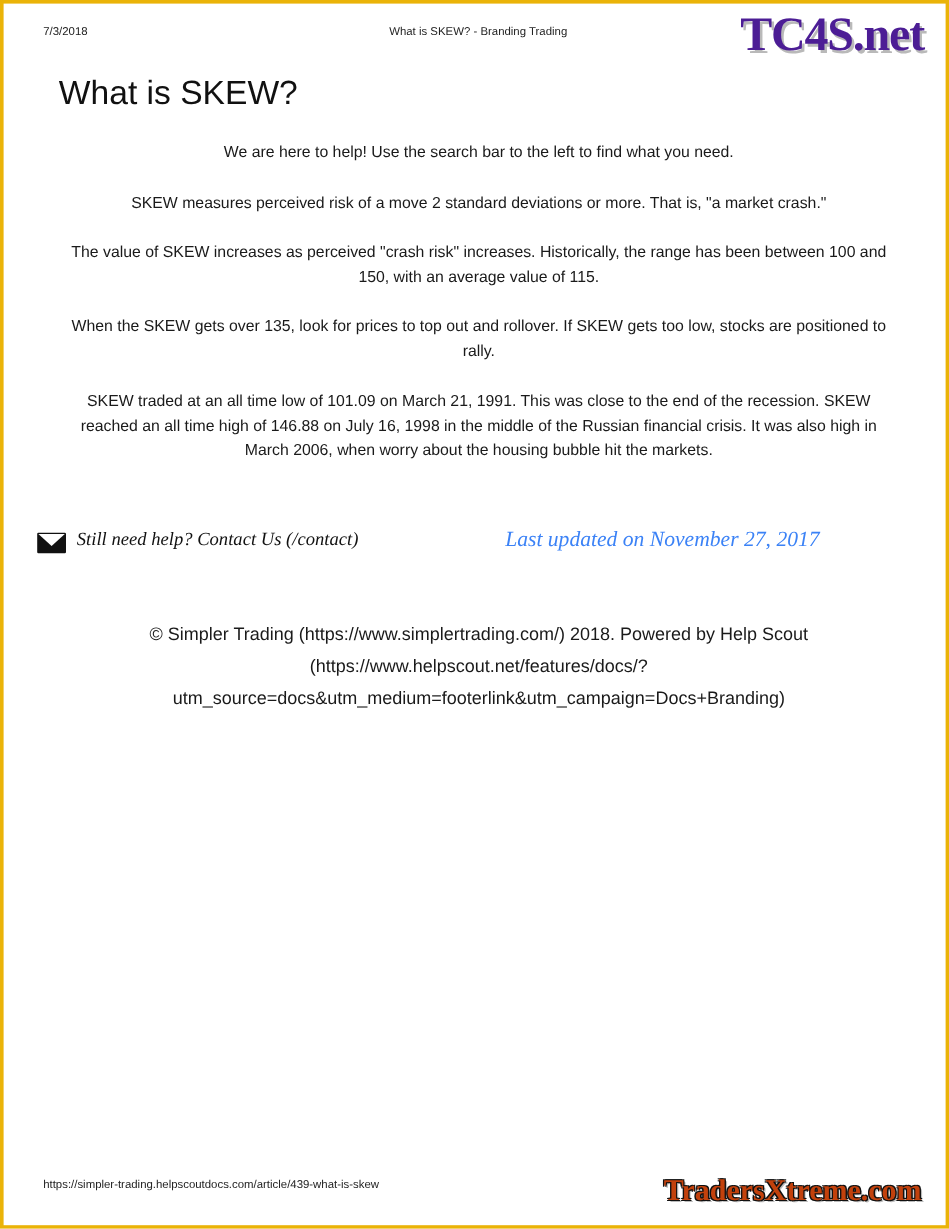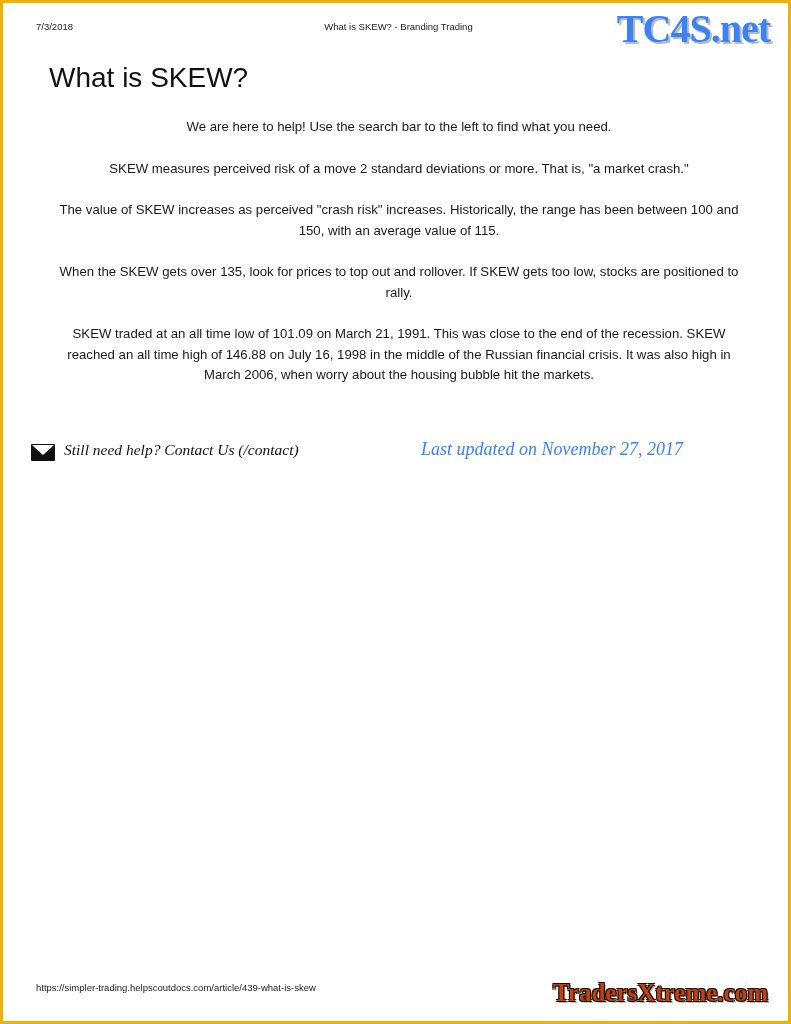--- a/index.html
+++ b/index.html
@@ -47,21 +47,21 @@
 
   
   .wm-tc4s {
     position: absolute;
     top: 2px;
     right: 18px;
     font-family: "Liberation Serif", serif;
     font-weight: bold;
     font-size: 40px;
     letter-spacing: -1px;
-    color: #3b82f6;
+    color: #4c1d95;
     text-shadow: 2px 2px 0 #b9b9b9;
   }
 
   
   .article {
     position: absolute;
     left: 46px;
     top: 58px;
     width: 700px;
   }
@@ -200,18 +200,23 @@
     <p>When the SKEW gets over 135, look for prices to top out and rollover. If SKEW gets too low, stocks are positioned to rally.</p>
     <p>SKEW traded at an all time low of 101.09 on March 21, 1991. This was close to the end of the recession. SKEW reached an all time high of 146.88 on July 16, 1998 in the middle of the Russian financial crisis. It was also high in March 2006, when worry about the housing bubble hit the markets.</p>
   </div>
 
   <div class="help-row">
     <span class="env-icon"></span>
     <span class="help-text">Still need help? Contact Us (/contact)</span>
     <span class="last-updated">Last updated on November 27, 2017</span>
   </div>
 
+  <div class="copyright">
+    <div>© Simpler Trading (https://www.simplertrading.com/) 2018. Powered by Help Scout</div>
+    <div>(https://www.helpscout.net/features/docs/?</div>
+    <div>utm_source=docs&amp;utm_medium=footerlink&amp;utm_campaign=Docs+Branding)</div>
+  </div>
 
 
   <div class="print-footer-url">https://simpler-trading.helpscoutdocs.com/article/439-what-is-skew</div>
   <div class="wm-txt">TradersXtreme.com</div>
 
 </div>
 
 </body></html>

